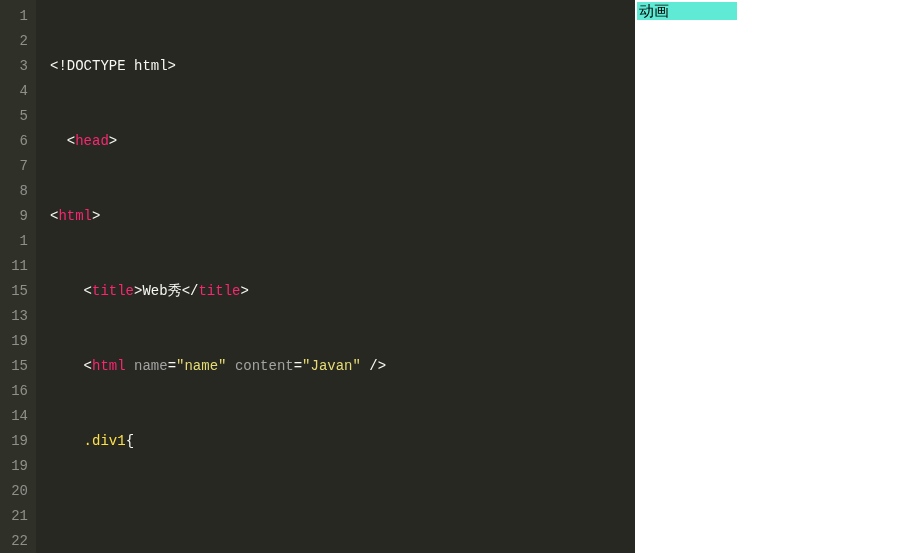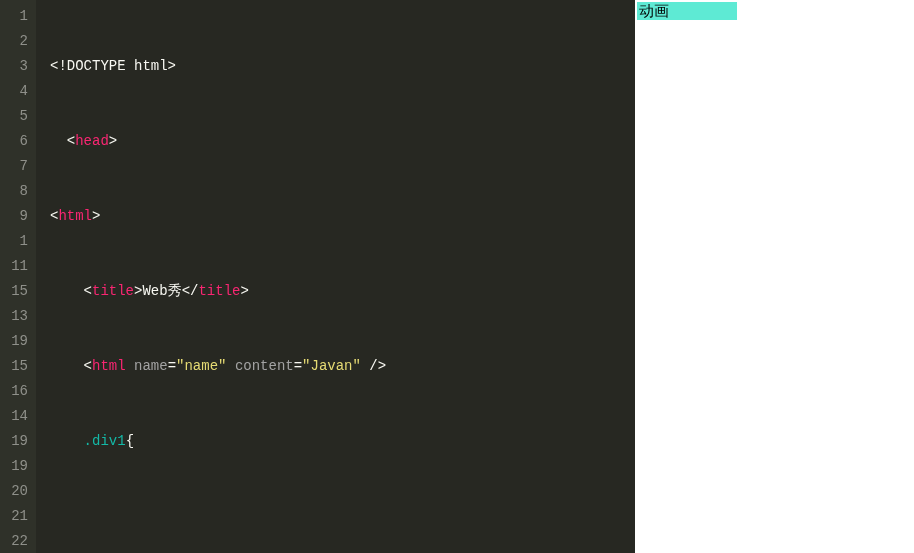--- a/index.html
+++ b/index.html
@@ -36,21 +36,21 @@
       white-space: pre;
       position: relative;
     }
     .code-line { height: 25px; position: relative; }
     
     .tag   { color: #f92672; }
     .attr  { color: #a3a3a3; }
     .str   { color: #e6db74; }
     .punct { color: #f8f8f2; }
     .text  { color: #f8f8f2; }
-    .sel   { color: #14b8a6; }
+    .sel   { color: #fde047; }
     .brace { color: #f8f8f2; }
 
     .preview-pane {
       flex: 1;
       background: #fff;
       padding: 2px 0 0 2px;
     }
     .demo-box {
       width: 100px;
       background: #5eead4;

